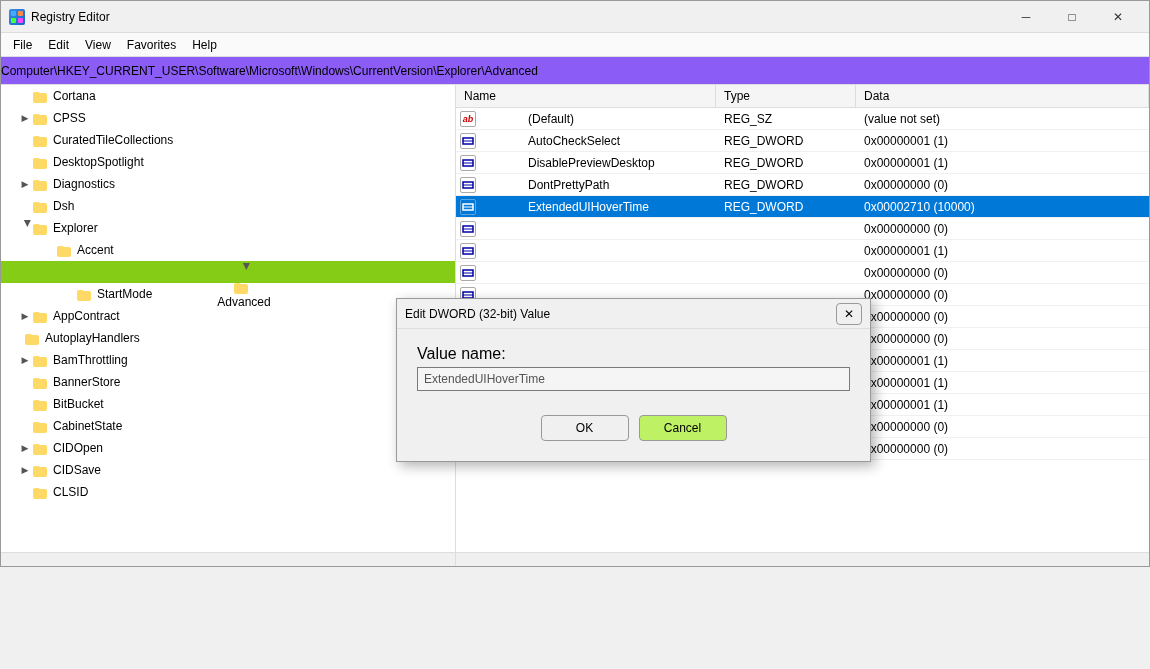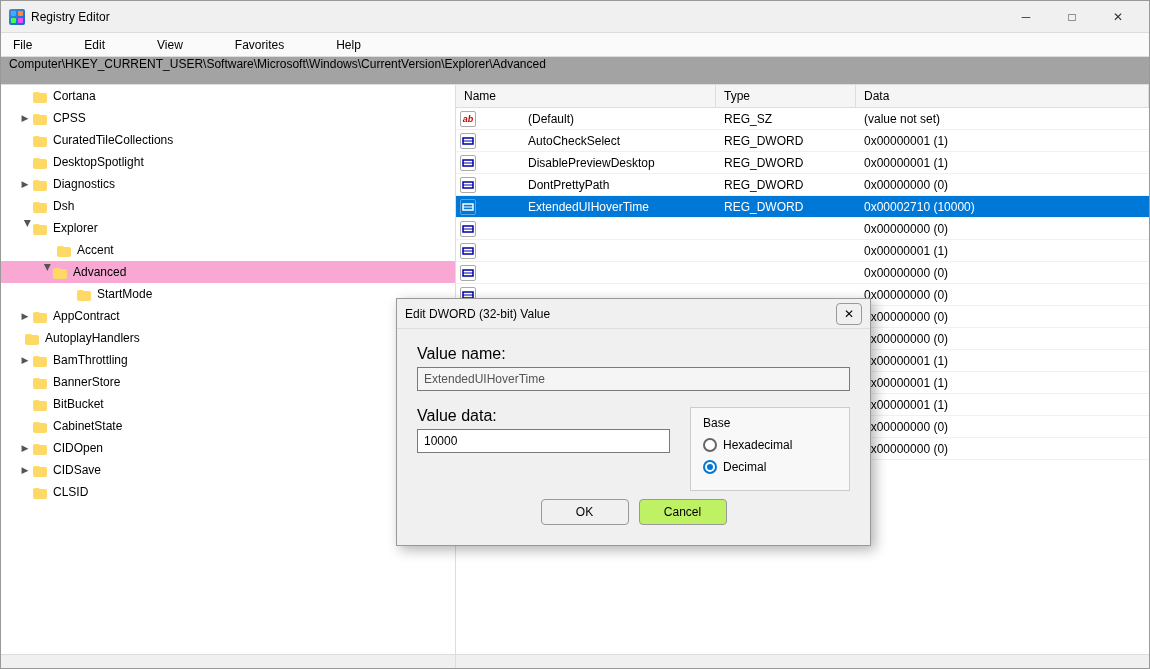--- a/index.html
+++ b/index.html
@@ -9,21 +9,21 @@
       background: #f0f0f0;
       width: 1150px;
       height: 669px;
       overflow: hidden;
       position: relative;
     }
 
     
     .window {
       width: 1150px;
-      height: 669px;
+      height: 567px;
       background: #fafafa;
       border: 1px solid #999;
       display: flex;
       flex-direction: column;
       position: relative;
     }
 
     
     .titlebar {
       background: #f0f0f0;
@@ -71,37 +71,36 @@
 
     
     .menubar {
       height: 24px;
       display: flex;
       align-items: center;
       padding: 0 4px;
       border-bottom: 1px solid #ddd;
       background: #fafafa;
       flex-shrink: 0;
-      gap: 36px;
     }
     .menu-item {
       padding: 2px 8px;
       cursor: pointer;
       border-radius: 3px;
       font-size: 12px;
     }
 
     
     .addressbar {
       height: 28px;
       display: flex;
-      align-items: flex-start;
-      padding: 0 8px;
+      align-items: center;
+      padding: 0 0;
       border-bottom: 1px solid #ddd;
-      background: #a3a3a3;
+      background: #8b5cf6;
       flex-shrink: 0;
       font-size: 12px;
       color: #000;
     }
 
     
     .main-content {
       display: flex;
       flex: 1;
       overflow: hidden;
@@ -117,21 +116,21 @@
       flex-shrink: 0;
     }
     .tree-item {
       display: flex;
       align-items: center;
       padding: 2px 4px;
       cursor: pointer;
       height: 22px;
       white-space: nowrap;
     }
-    .tree-item.highlighted { background: #f9a8d4; }
+    .tree-item.highlighted { background: #84cc16; flex-direction: column; }
     .expand-icon {
       width: 16px;
       height: 16px;
       display: flex;
       align-items: center;
       justify-content: center;
       color: #555;
       font-size: 9px;
       flex-shrink: 0;
     }
@@ -795,38 +794,20 @@
       <div class="dialog-titlebar">
         <span class="dialog-title">Edit DWORD (32-bit) Value</span>
         <button class="dialog-close-btn">✕</button>
       </div>
 
       <div class="dialog-body">
 
         <div class="dialog-field-label">Value name:</div>
         <input class="dialog-input" type="text" value="ExtendedUIHoverTime" readonly="" style="background: rgb(245, 245, 245); color: rgb(85, 85, 85);">
 
-        <div class="dialog-row">
-          <div class="dialog-value-area">
-            <div class="dialog-field-label">Value data:</div>
-            <input class="dialog-input" type="text" value="10000" style="">
-          </div>
-
-          <div class="dialog-base-area">
-            <div class="base-label">Base</div>
-            <div class="radio-row">
-              <div class="radio-btn"></div>
-              <span>Hexadecimal</span>
-            </div>
-            <div class="radio-row">
-              <div class="radio-btn checked"></div>
-              <span>Decimal</span>
-            </div>
-          </div>
-        </div>
 
         <div class="dialog-buttons">
           <button class="dialog-btn primary">OK</button>
           <button class="dialog-btn">Cancel</button>
         </div>
 
       </div>
 
     </div>
   </div>

